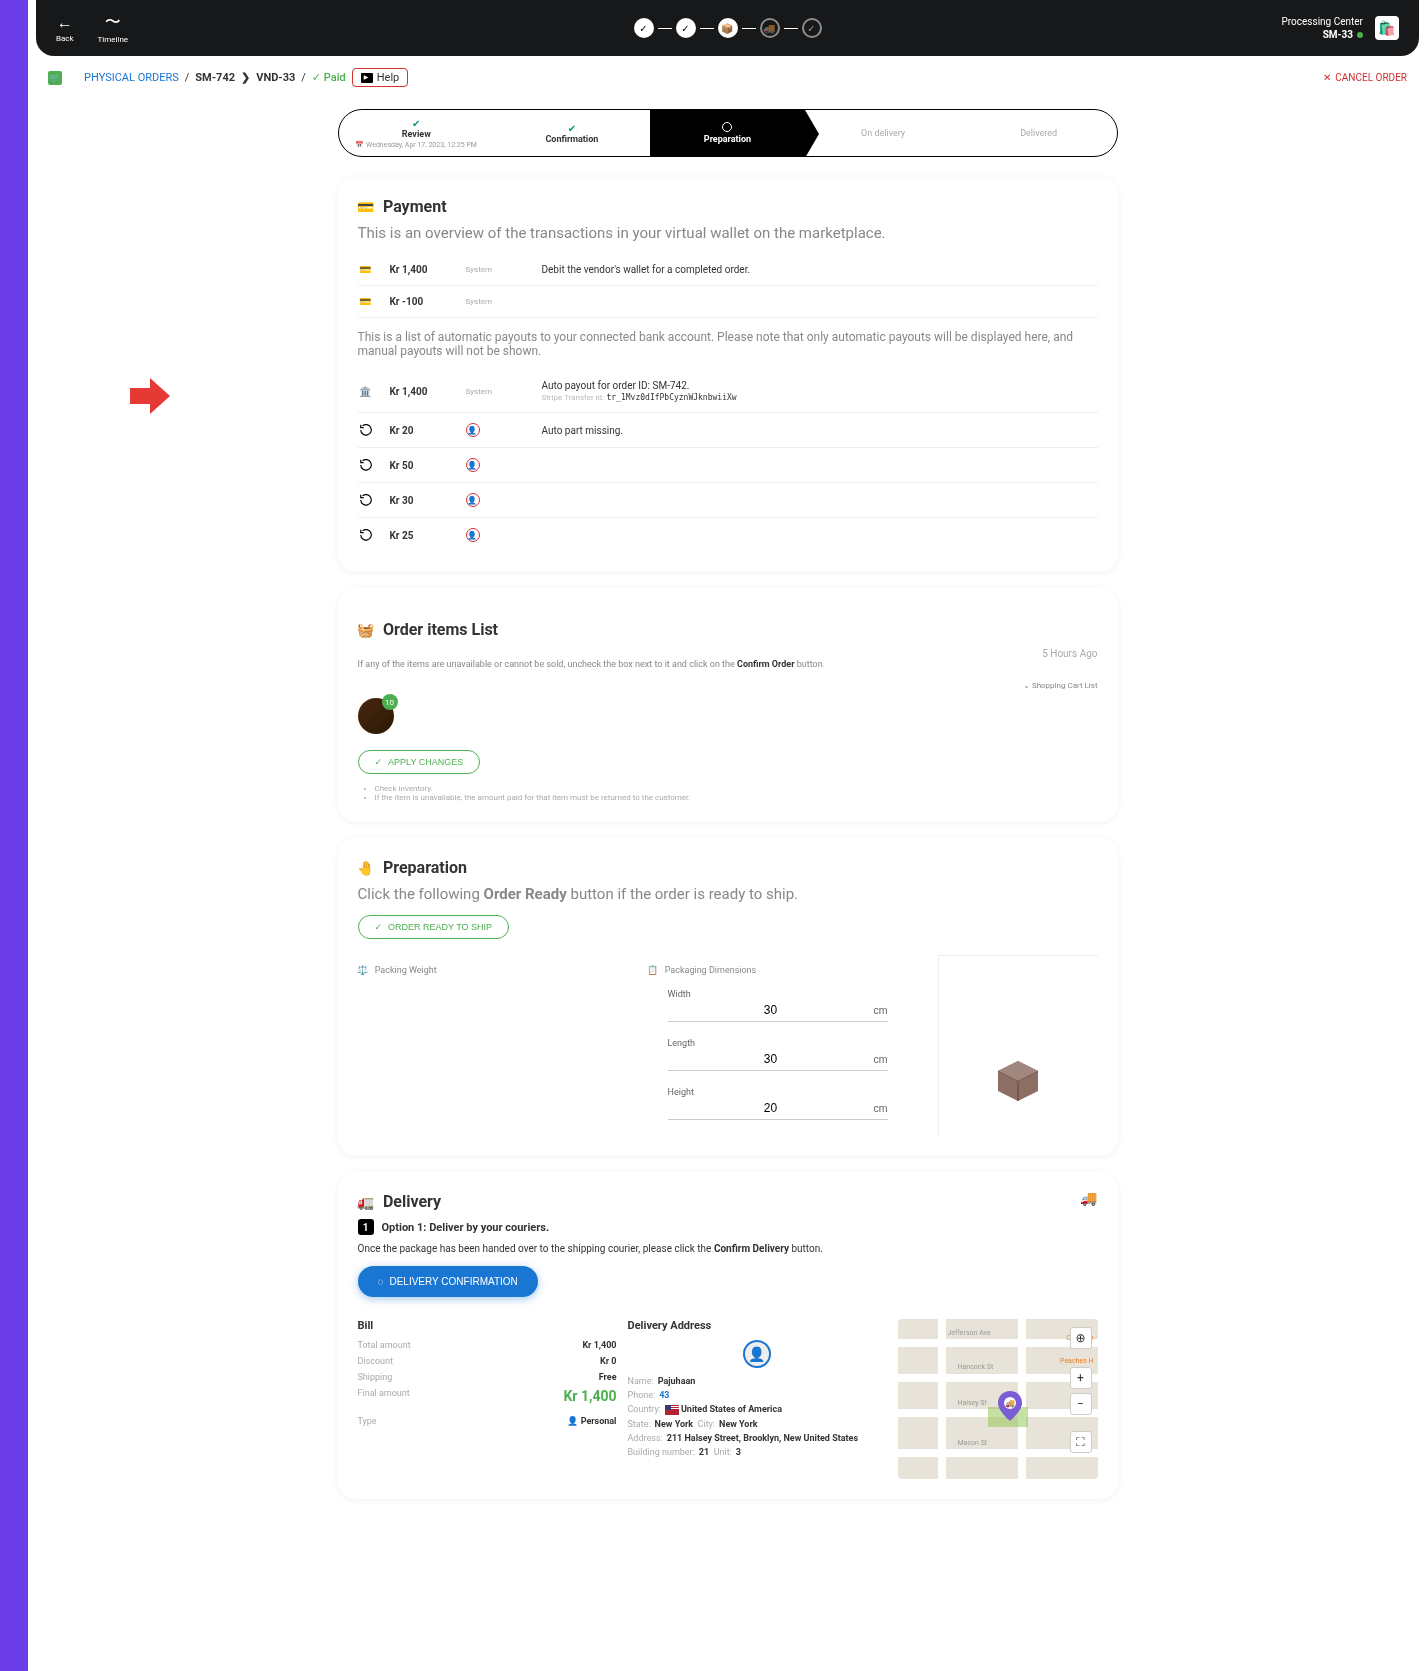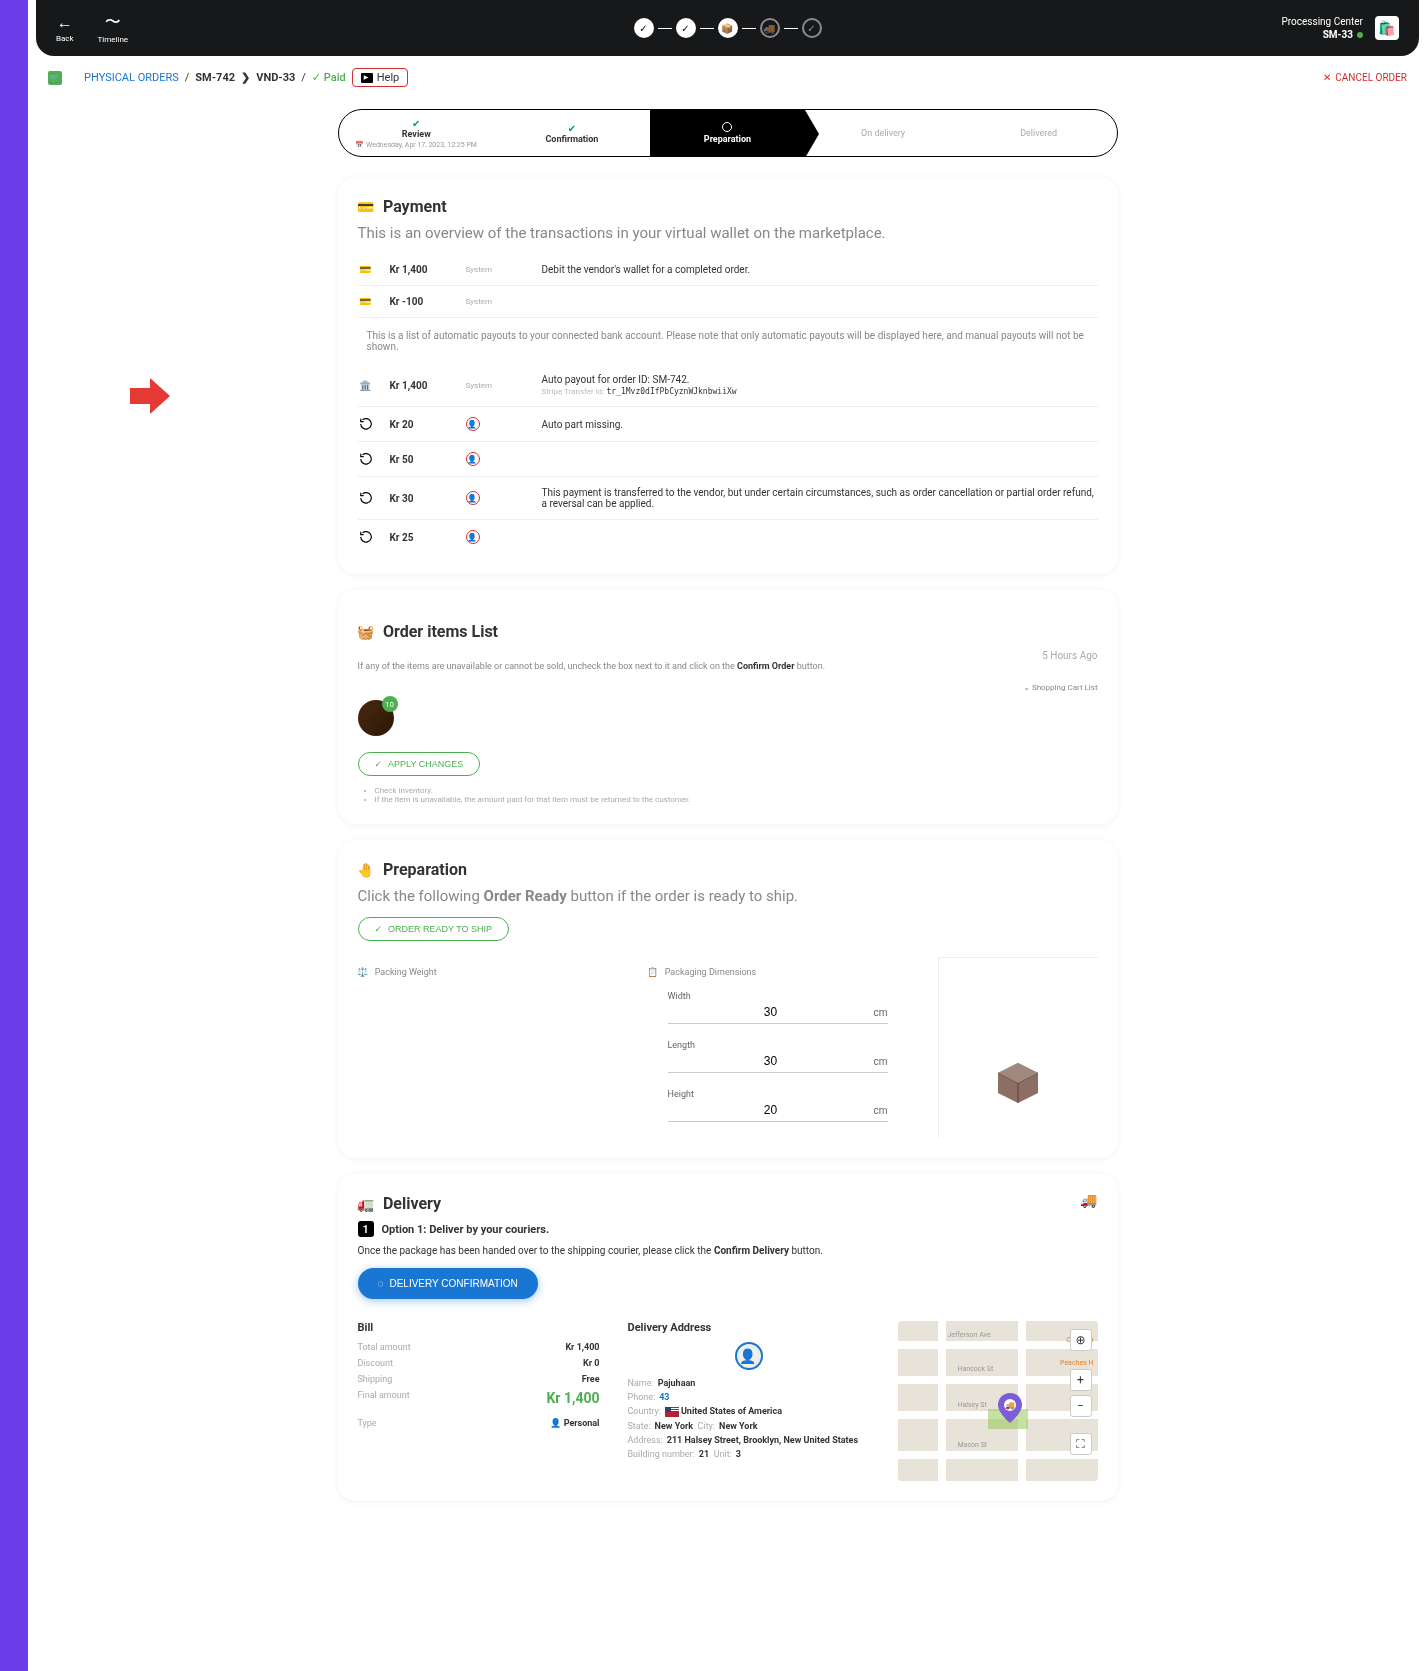--- a/index.html
+++ b/index.html
@@ -65,21 +65,21 @@
     .pay-row { display: flex; align-items: center; padding: 10px 0; border-bottom: 1px solid #eee; font-size: 10px; gap: 16px; }
     .pay-row:last-child { border-bottom: none; }
     .pay-icon { width: 16px; text-align: center; }
     .pay-icon svg { width: 14px; height: 14px; vertical-align: middle; }
     .pay-amount { font-weight: bold; width: 60px; }
     .pay-badge { font-size: 8px; color: #aaa; width: 60px; }
     .pay-user-badge { width: 14px; height: 14px; border: 1px solid #d32f2f; border-radius: 50%; display: flex; align-items: center; justify-content: center; font-size: 8px; color: #d32f2f; }
     .pay-desc { flex: 1; font-size: 10px; }
     .pay-desc-sub { font-size: 8px; color: #bbb; }
     .pay-desc-code { font-family: monospace; font-size: 8px; }
-    .pay-note { font-size: 10px; color: #888; margin: 12px 9px; }
+    .pay-note { font-size: 12px; color: #888; margin: 12px 0; }
     
     
     .pointer { position: absolute; left: 130px; top: 378px; width: 40px; height: 36px; }
     
     
     .order-header-row { display: flex; justify-content: space-between; align-items: center; }
     .hours-ago { font-size: 10px; color: #aaa; margin-top: 40px; }
     .order-sub { font-size: 9px; color: #888; margin-bottom: 12px; }
     .order-sub b { color: #333; }
     .cart-list-link { text-align: right; font-size: 8px; color: #888; margin-bottom: 8px; cursor: pointer; }
@@ -101,21 +101,21 @@
     .input-unit { font-size: 10px; color: #666; }
     .input-hint { font-size: 8px; color: #aaa; margin-top: 4px; }
     .box-viz { flex: 0 0 160px; display: flex; align-items: center; justify-content: center; border-left: 1px solid #eee; border-top: 1px solid #eee; margin: -10px 0 0 0; padding-top: 60px; }
     
     
     .option-row { display: flex; align-items: center; gap: 8px; font-size: 11px; font-weight: bold; margin-bottom: 8px; }
     .option-num { background: #000; color: #fff; width: 16px; height: 16px; border-radius: 3px; display: flex; align-items: center; justify-content: center; font-size: 10px; }
     .delivery-sub { font-size: 10px; margin-bottom: 12px; }
     .delivery-sub b { font-weight: bold; }
     .confirm-btn { background: #1976d2; color: #fff; border: none; border-radius: 18px; padding: 10px 20px; font-size: 10px; display: inline-flex; align-items: center; gap: 6px; cursor: pointer; margin-bottom: 10px; box-shadow: 0 2px 8px rgba(25,118,210,0.4); }
-    .delivery-cols { display: flex; gap: 28px; margin-top: 12px; }
+    .delivery-cols { display: flex; gap: 11px; margin-top: 12px; }
     .dc { flex: 1; }
     .dc-title { font-size: 11px; font-weight: bold; margin-bottom: 8px; }
     .bill-row { display: flex; justify-content: space-between; font-size: 9px; color: #aaa; margin-bottom: 6px; }
     .bill-row .v { color: #333; font-weight: bold; }
     .bill-row.final .v { color: #4caf50; font-size: 14px; }
     .bill-row.type { margin-top: 12px; }
     .addr-avatar { width: 28px; height: 28px; border-radius: 50%; border: 2px solid #1976d2; margin: 0 auto 8px; background: #eee; display: flex; align-items: center; justify-content: center; font-size: 14px; }
     .addr-row { font-size: 9px; margin-bottom: 4px; }
     .addr-row .k { color: #aaa; margin-right: 4px; }
     .addr-row .v { font-weight: bold; }
@@ -275,21 +275,20 @@
           <span class="pay-desc"></span>
         </div>
         <div class="pay-row">
           <span class="pay-icon"><svg viewBox="0 0 24 24" fill="none" stroke="#000" stroke-width="2">
                 <path d="M3 12 a9 9 0 1 0 3-7 M3 3 v5 h5"></path>
               </svg></span>
           <span class="pay-amount">Kr 30</span>
           <span class="pay-badge">
               <span class="pay-user-badge">👤</span>
             </span>
-          <span class="pay-desc">This payment is transferred to the vendor, but under certain circumstances, such as order cancellation or partial order refund, a reversal can be applied.</span>
         </div>
         <div class="pay-row">
           <span class="pay-icon"><svg viewBox="0 0 24 24" fill="none" stroke="#000" stroke-width="2">
                 <path d="M3 12 a9 9 0 1 0 3-7 M3 3 v5 h5"></path>
               </svg></span>
           <span class="pay-amount">Kr 25</span>
           <span class="pay-badge">
               <span class="pay-user-badge">👤</span>
             </span>
           <span class="pay-desc"></span>

